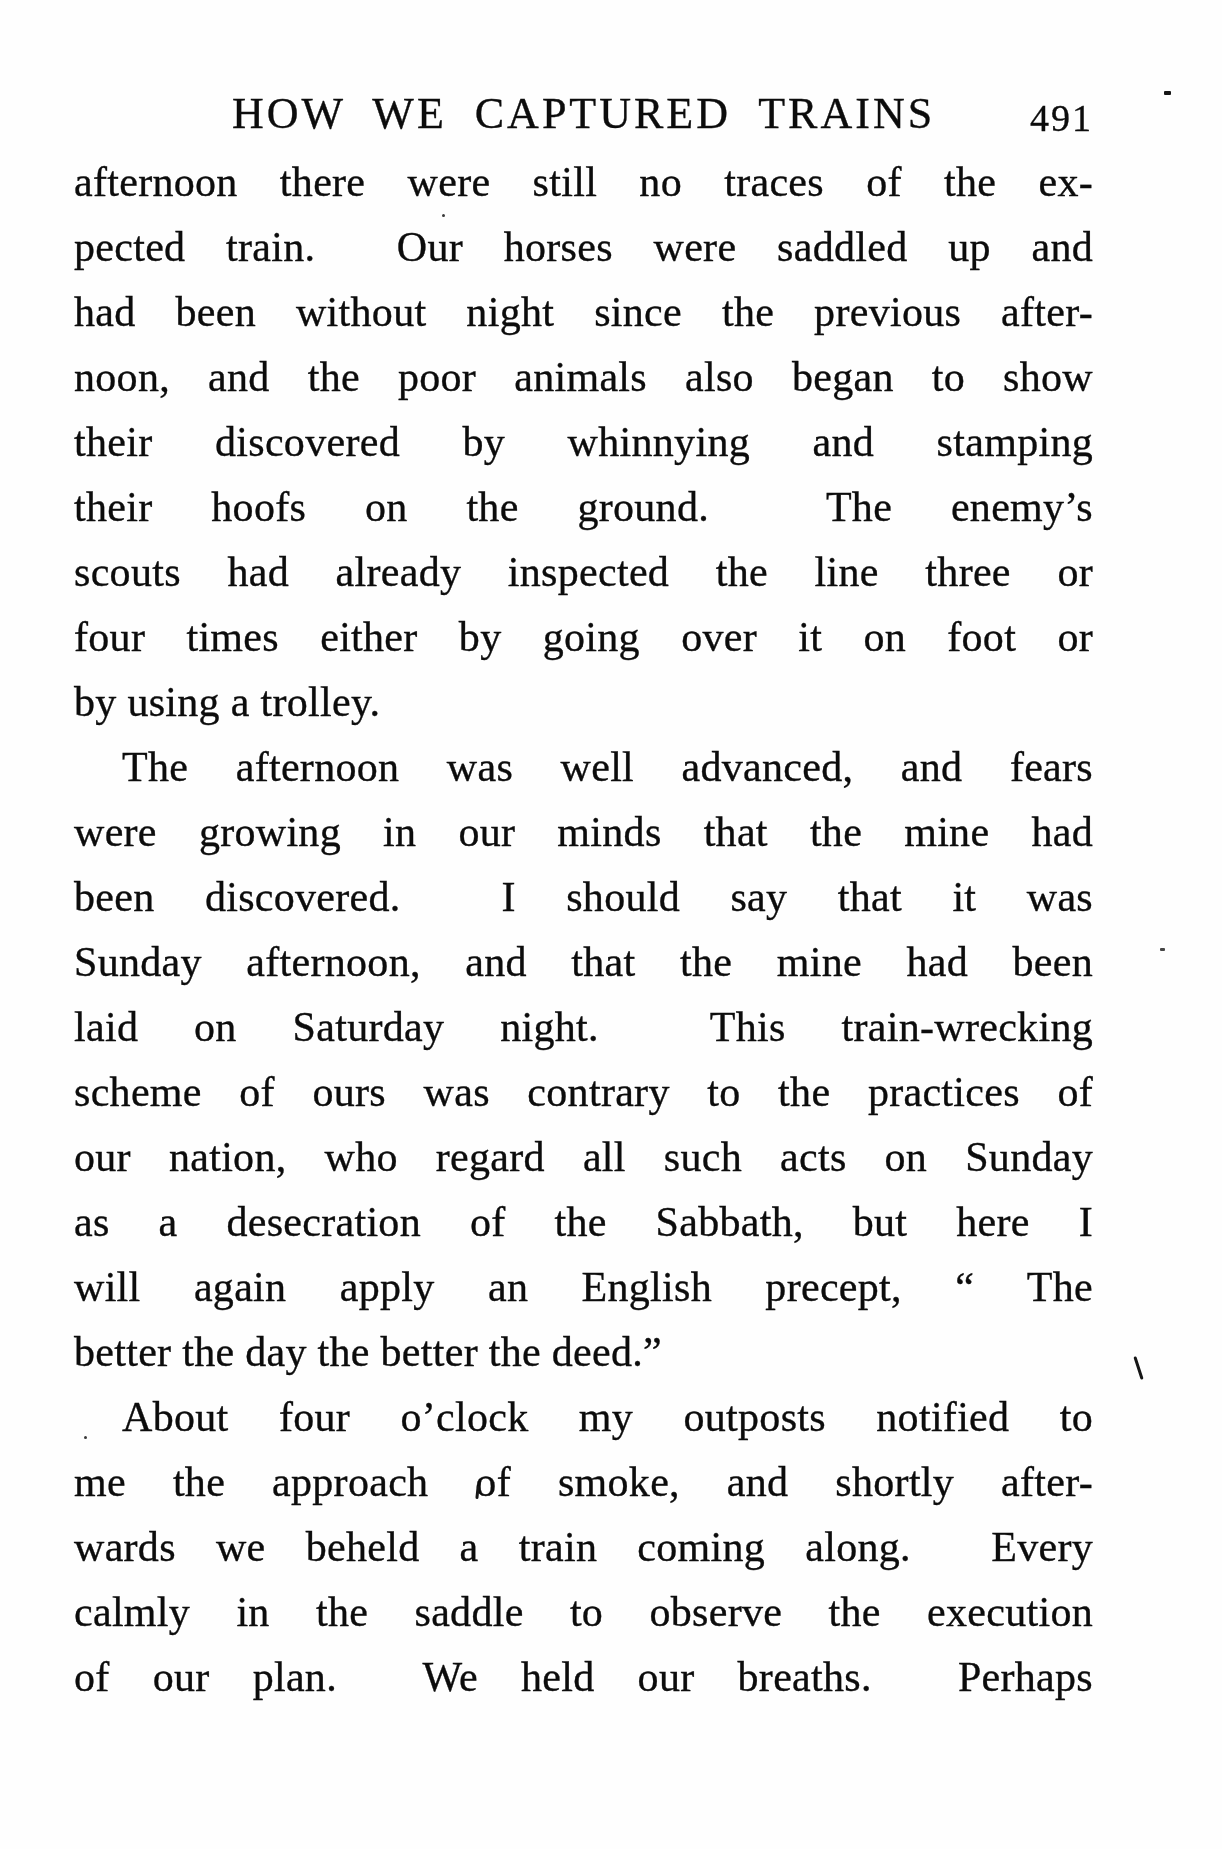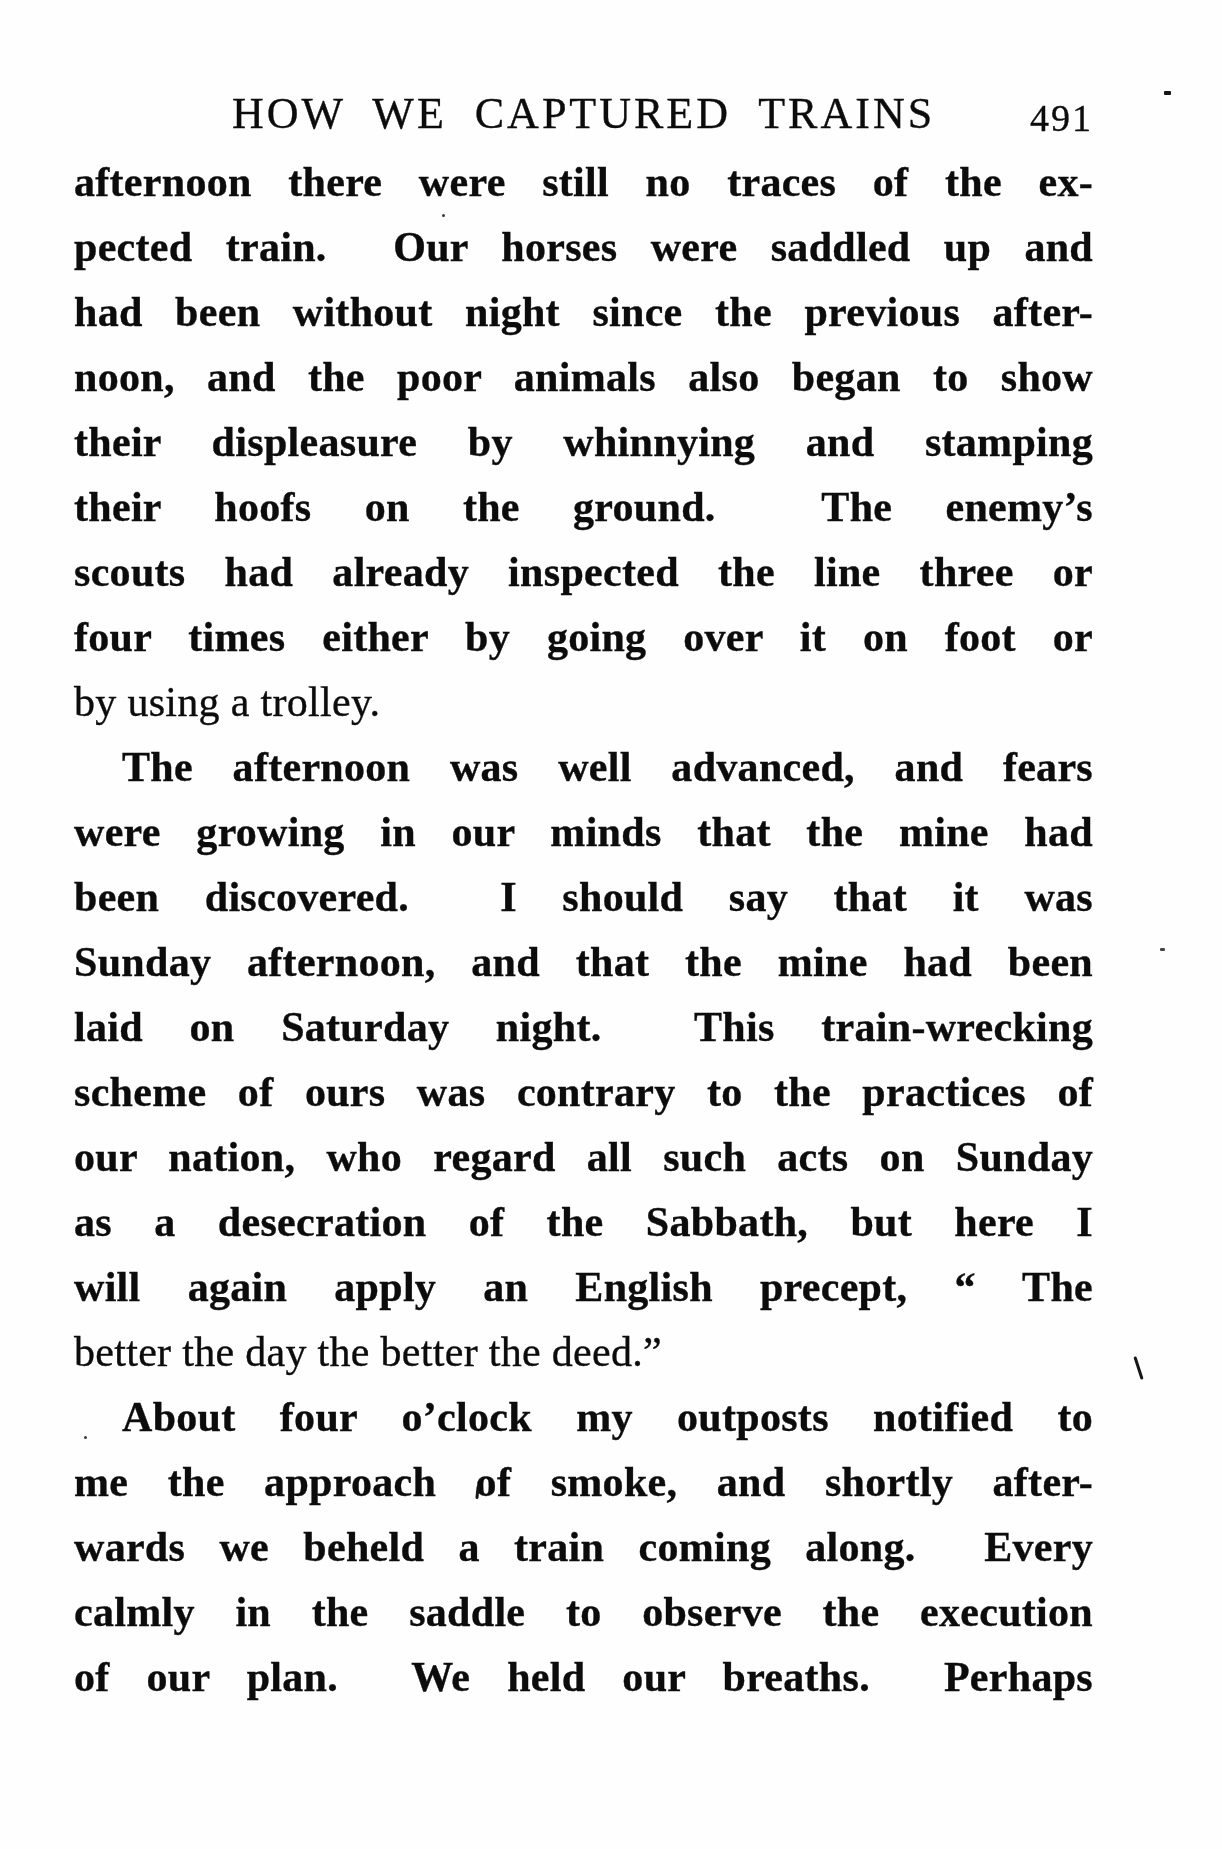--- a/index.html
+++ b/index.html
@@ -45,21 +45,20 @@
     width: 1019px;
     font-size: 42px;
     line-height: 65px;
     letter-spacing: 0.3px;
   }
   .line { min-height: 65px; }
   .line.just {
     text-align: justify;
     text-align-last: justify;
     text-justify: inter-word;
-    font-weight: bold;
   }
   .para.indent .line:first-child { text-indent: 48px; }
 
   
   .speck { position: absolute; background: #161616; }
   .speck-header-dash { left: 1164px; top: 91px; width: 7px; height: 4px; border-radius: 1px; }
   .speck-right-dot   { left: 1160px; top: 948px; width: 5px; height: 3px; opacity: .8; border-radius: 1px; }
   .speck-backslash   { left: 1137px; top: 1356px; width: 3px; height: 24px;
                        transform: rotate(-18deg); border-radius: 2px; }
   .speck-of-tick     { left: 476px; top: 1486px; width: 3px; height: 13px;
@@ -76,21 +75,21 @@
     <span>HOW WE CAPTURED TRAINS</span>
     <span class="folio">491</span>
   </header>
 
   <main class="body-text">
       <div class="para">
         <div class="line just">afternoon there were still no traces of the ex-</div>
         <div class="line just">pected train.&nbsp; Our horses were saddled up and</div>
         <div class="line just">had been without night since the previous after-</div>
         <div class="line just">noon, and the poor animals also began to show</div>
-        <div class="line just">their displeasure by whinnying and stamping</div>
+        <div class="line just">their discovered by whinnying and stamping</div>
         <div class="line just">their hoofs on the ground.&nbsp; The enemy’s</div>
         <div class="line just">scouts had already inspected the line three or</div>
         <div class="line just">four times either by going over it on foot or</div>
         <div class="line">by using a trolley.</div>
       </div>
       <div class="para indent">
         <div class="line just">The afternoon was well advanced, and fears</div>
         <div class="line just">were growing in our minds that the mine had</div>
         <div class="line just">been discovered.&nbsp; I should say that it was</div>
         <div class="line just">Sunday afternoon, and that the mine had been</div>

